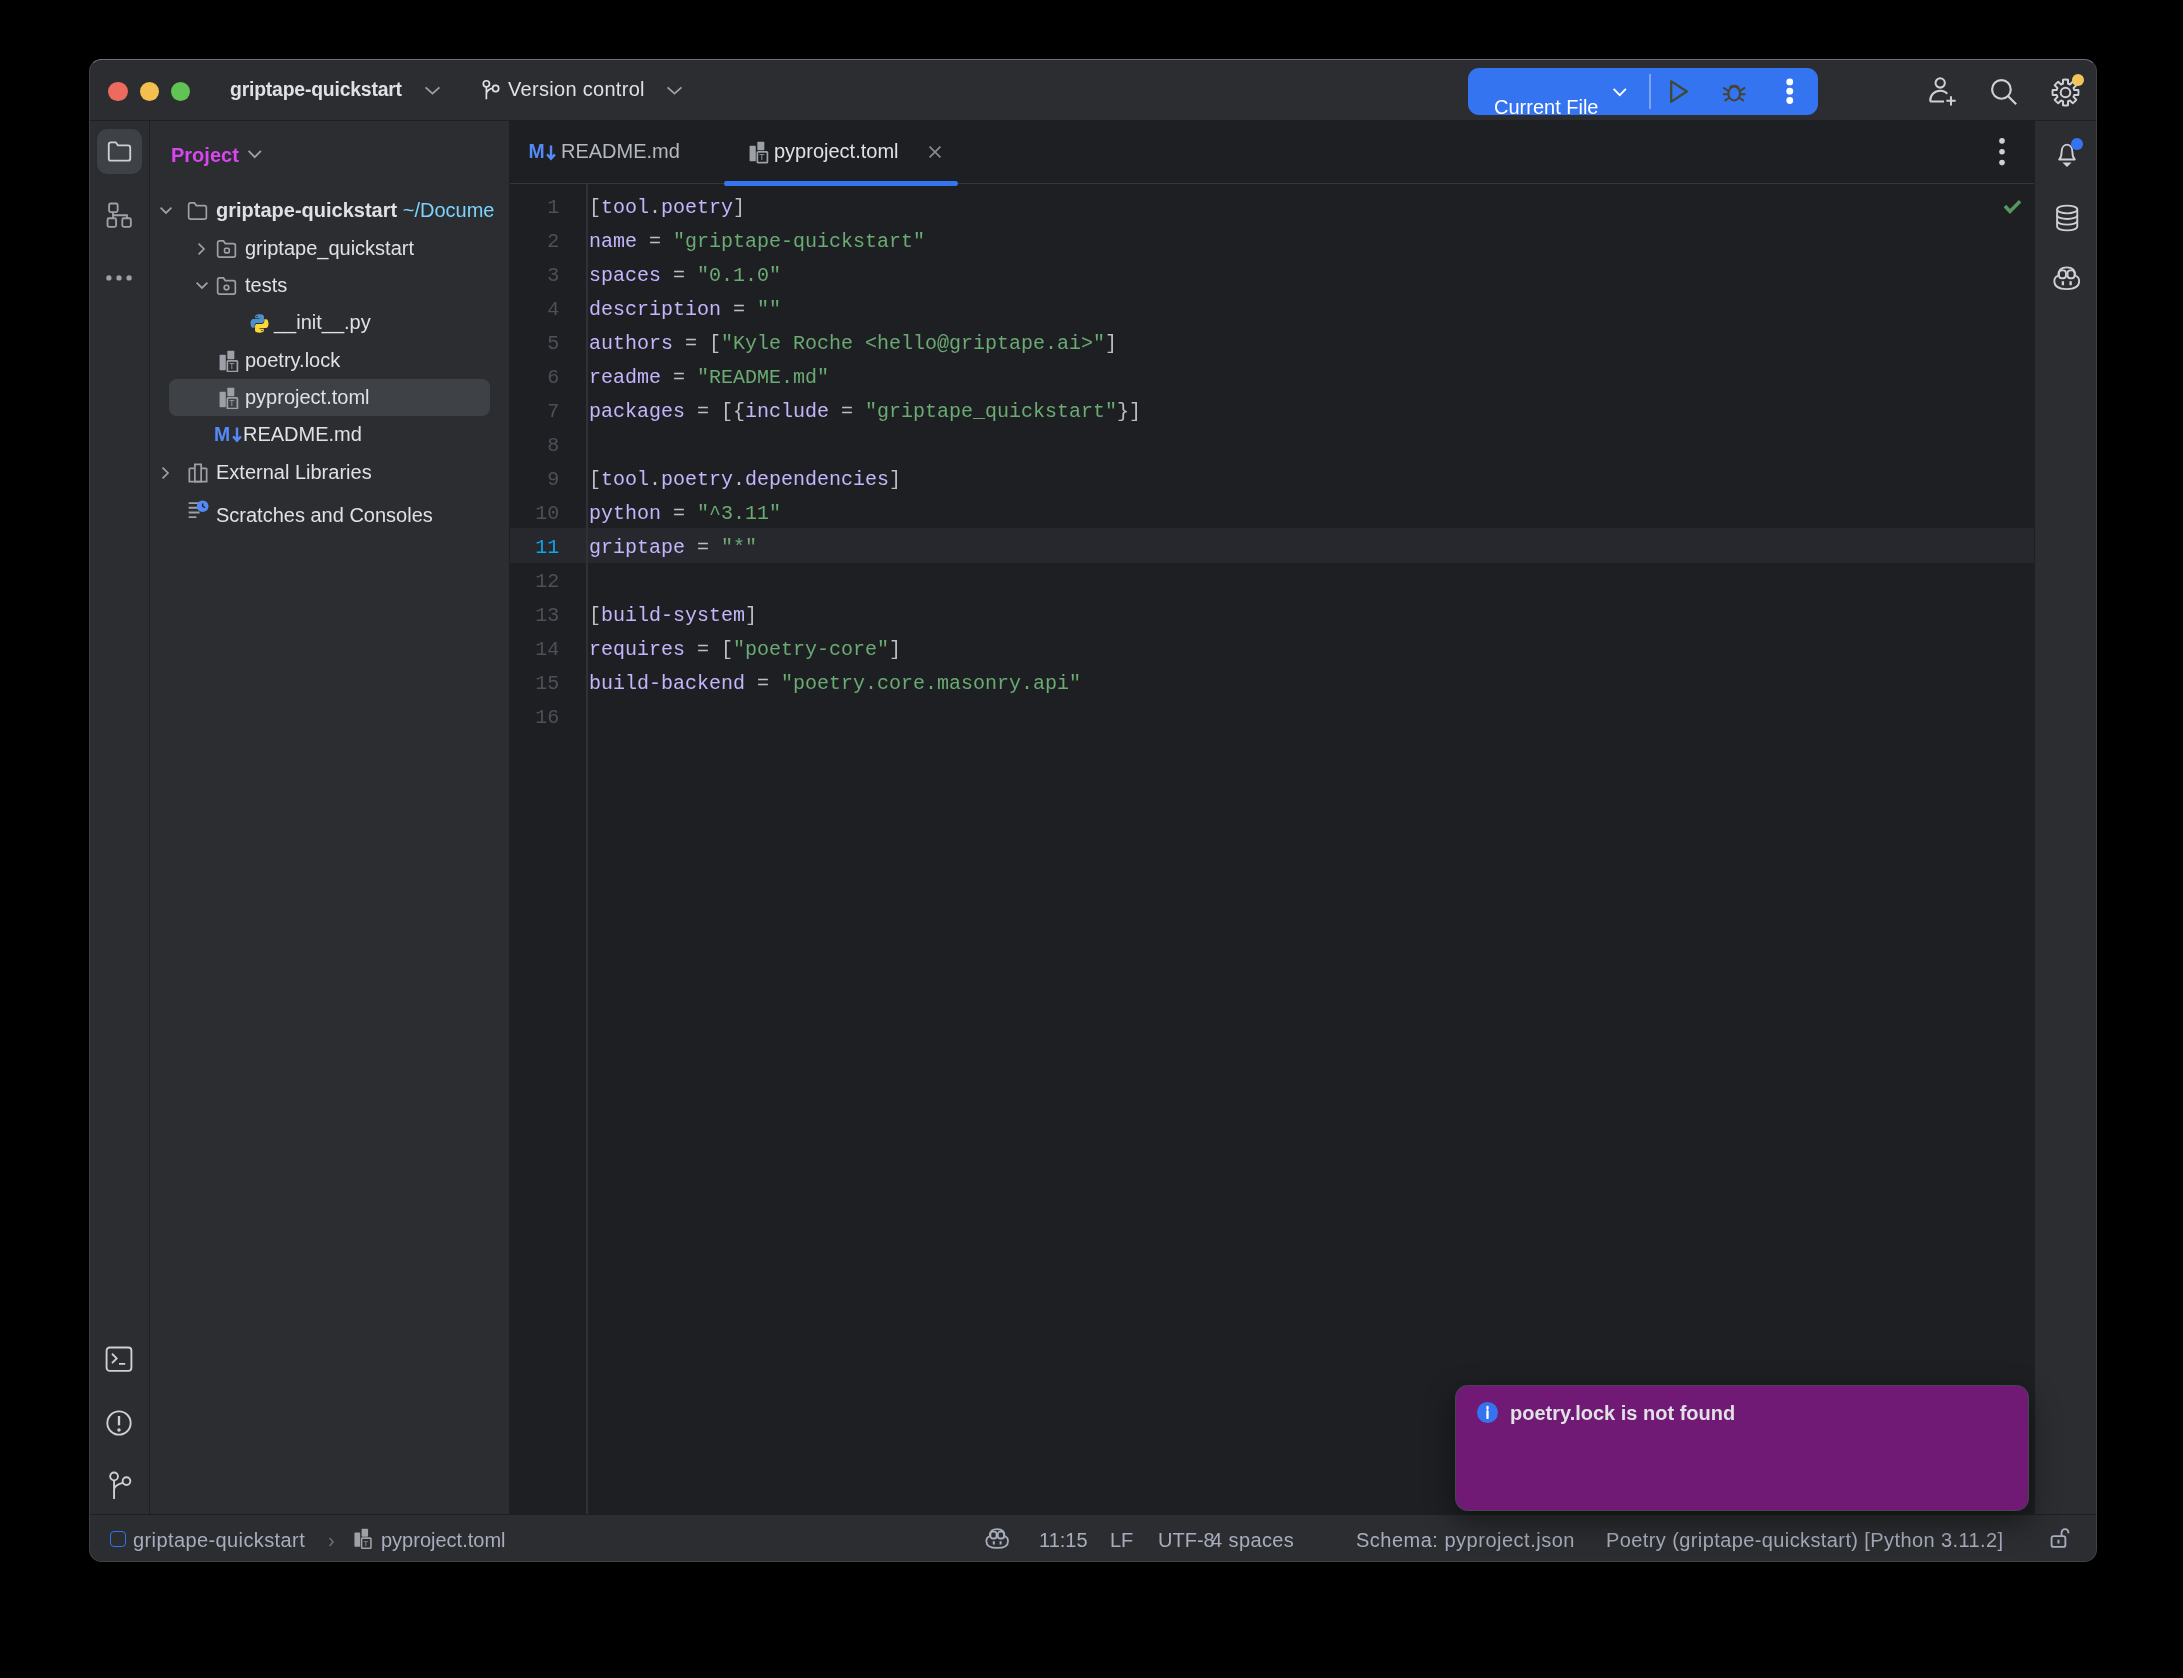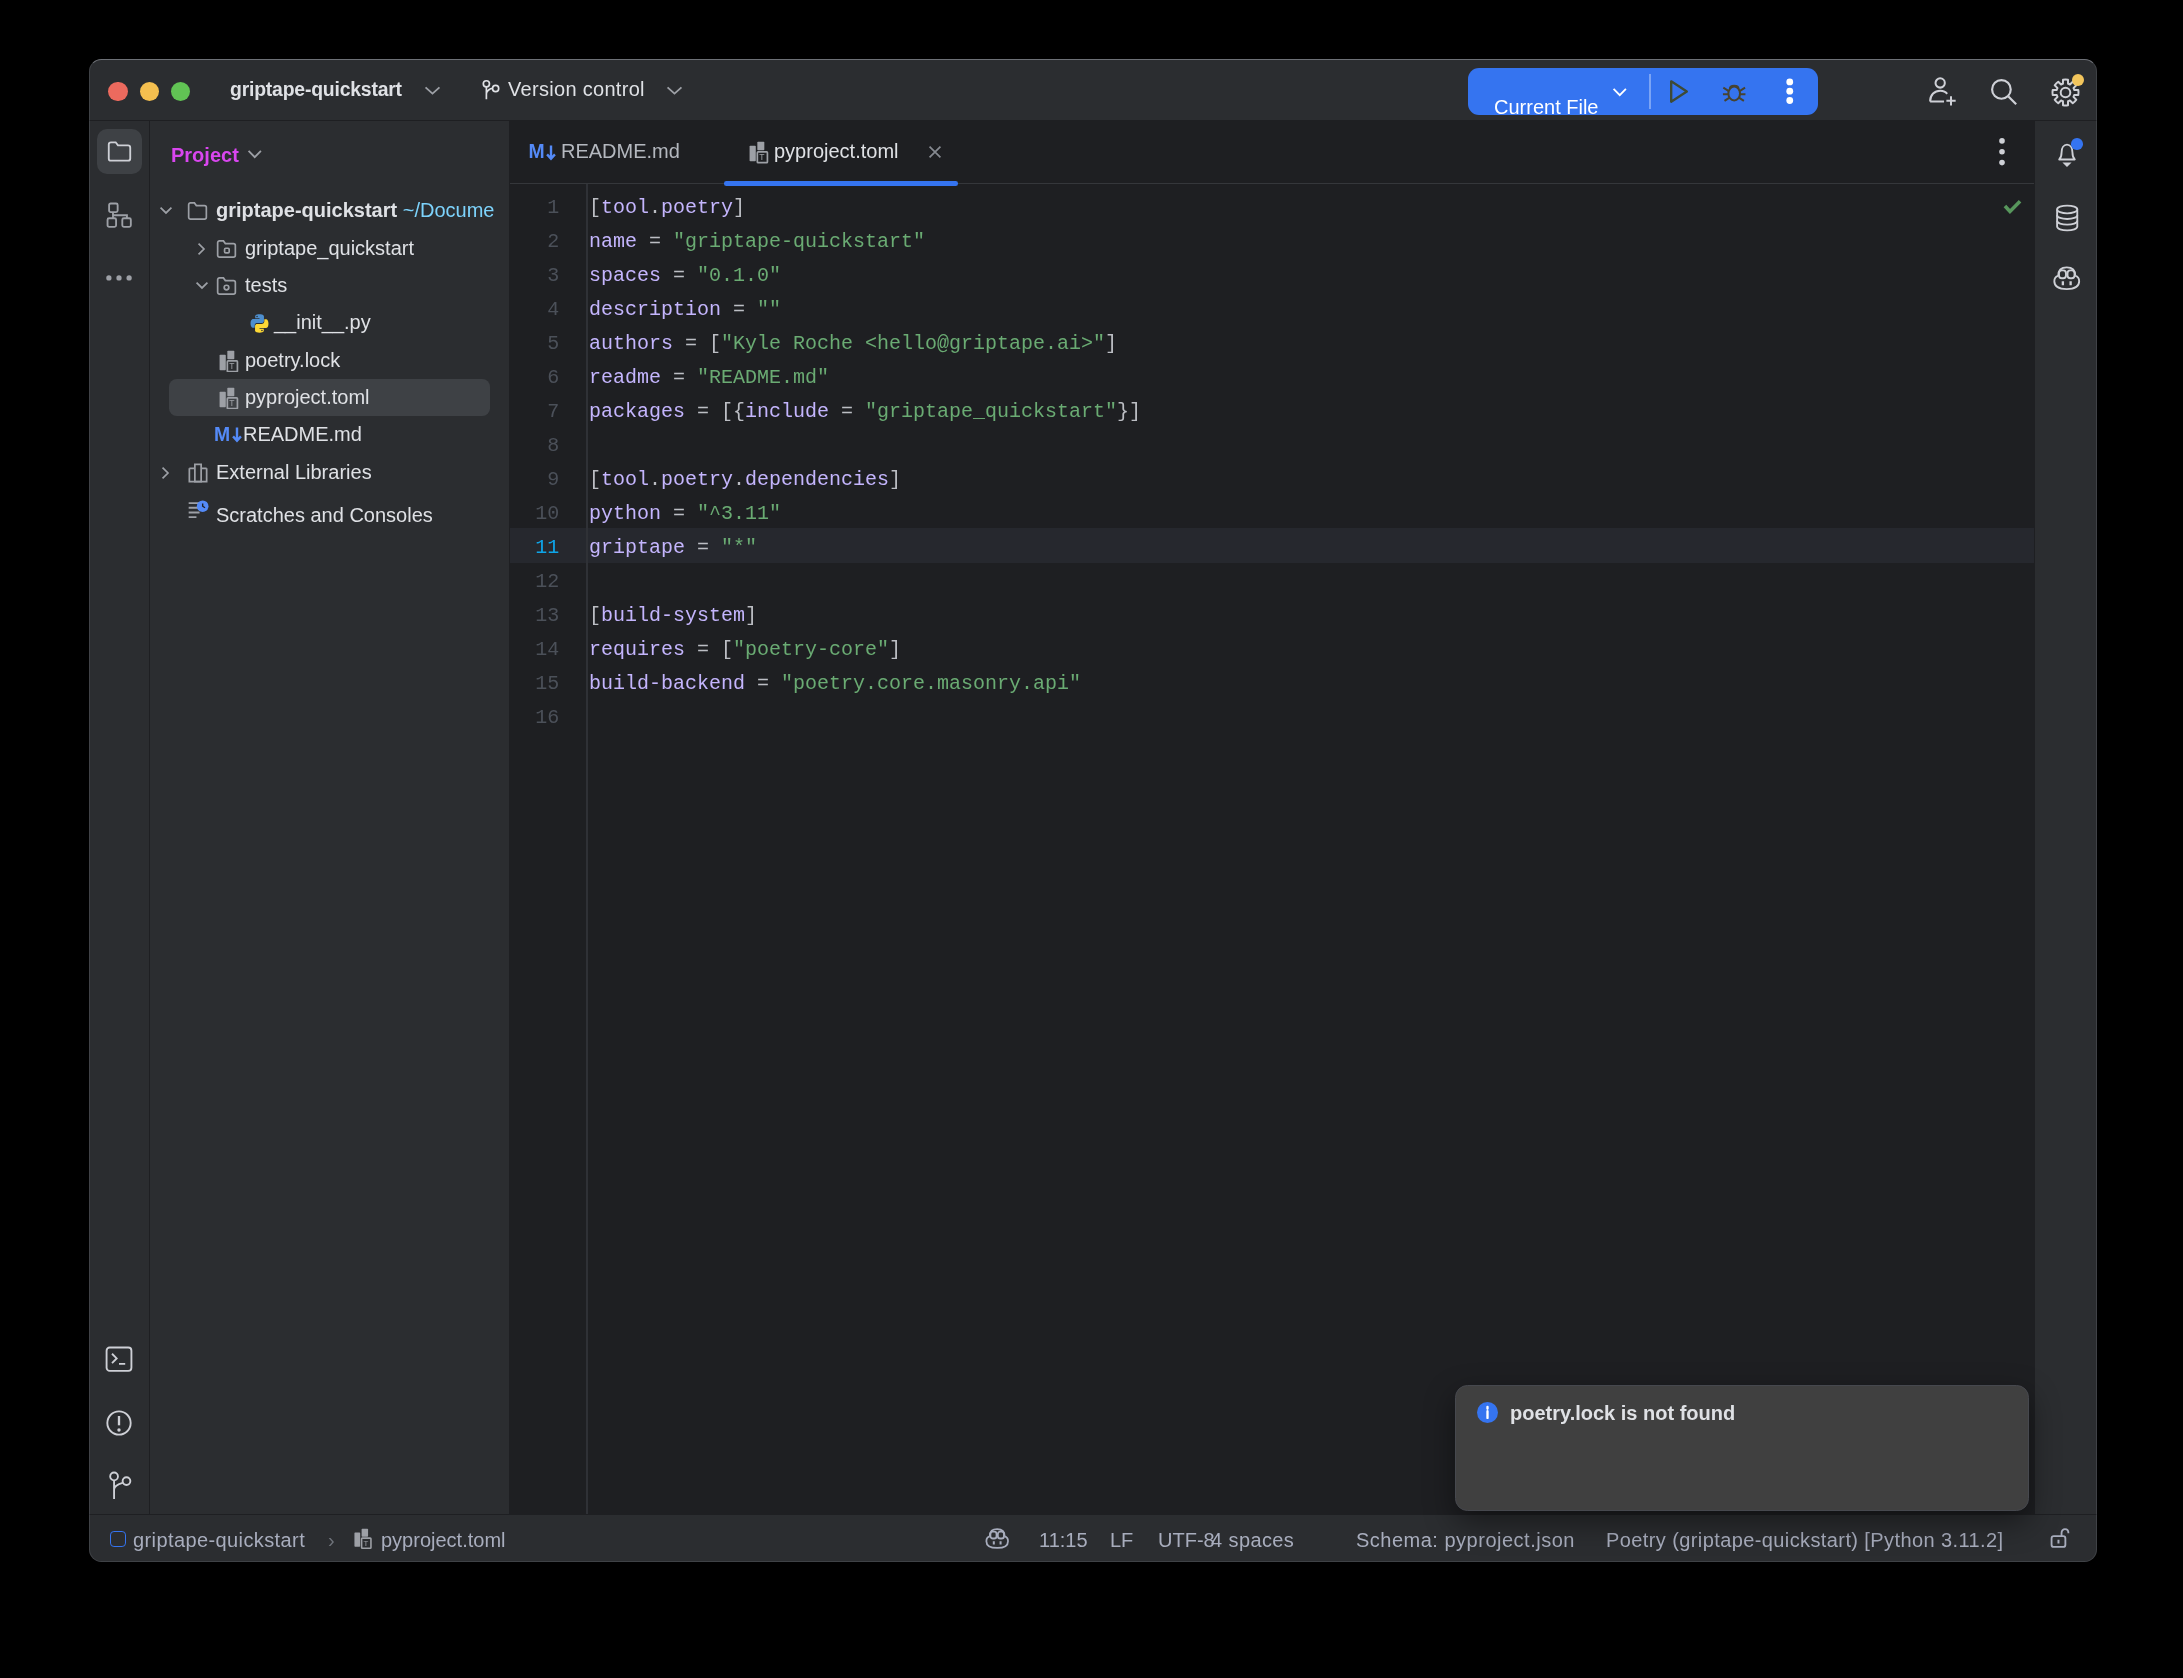--- a/index.html
+++ b/index.html
@@ -54,21 +54,21 @@
   .s { color:#6aab73; }
 
   
   .rightstrip { position:absolute; left:1945px; top:62px; width:63px; height:1393px; border-left:1.6px solid #1e1f22; }
 
   
   .statusbar { position:absolute; left:0; top:1455px; width:2008px; height:47px; border-top:1.6px solid #1e1f22; font-size:20px; color:#a8adbd; }
   .sitem { position:absolute; top:1.6px; height:46px; line-height:46px; white-space:nowrap; }
 
   
-  .notif { position:absolute; left:1366px; top:1326px; width:574px; height:126px; background:#404040; border-radius:12.4px; z-index:10; border:1.6px solid #46484e; box-shadow:0 11px 31px rgba(0,0,0,0.45); }
+  .notif { position:absolute; left:1366px; top:1326px; width:574px; height:126px; background:#701a75; border-radius:12.4px; z-index:10; border:1.6px solid #46484e; box-shadow:0 11px 31px rgba(0,0,0,0.45); }
   .ntitle { position:absolute; left:54px; top:15.5px; font-size:20px; font-weight:700; color:#dfe1e5; line-height:23px; }
   .nbody { position:absolute; left:54px; top:45px; font-size:20px; color:#bdbfc4; line-height:33px; }
   .nlink { color:#548af7; }
 </style>
 </head>
 <body>
 <div class="win">
 
   <div class="titlebar">
     <span class="tl" style="left:19.4px; background:#ec6a5e;"></span>

